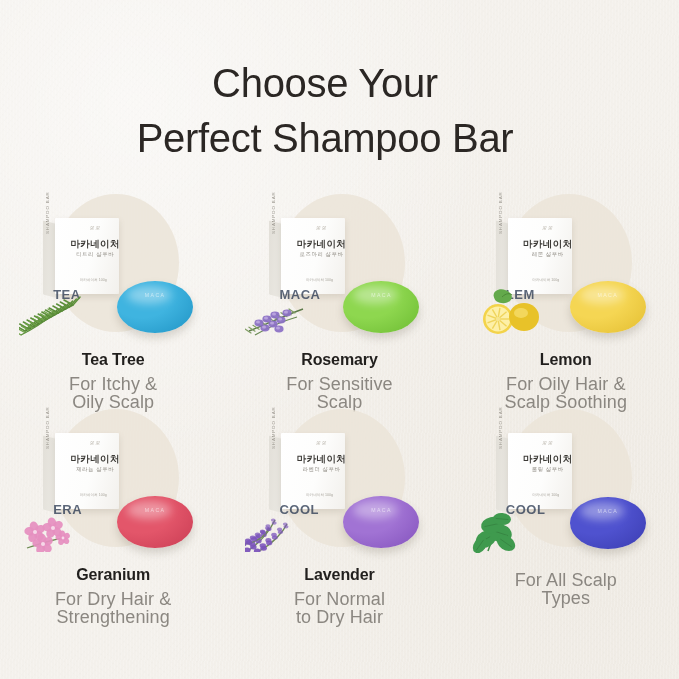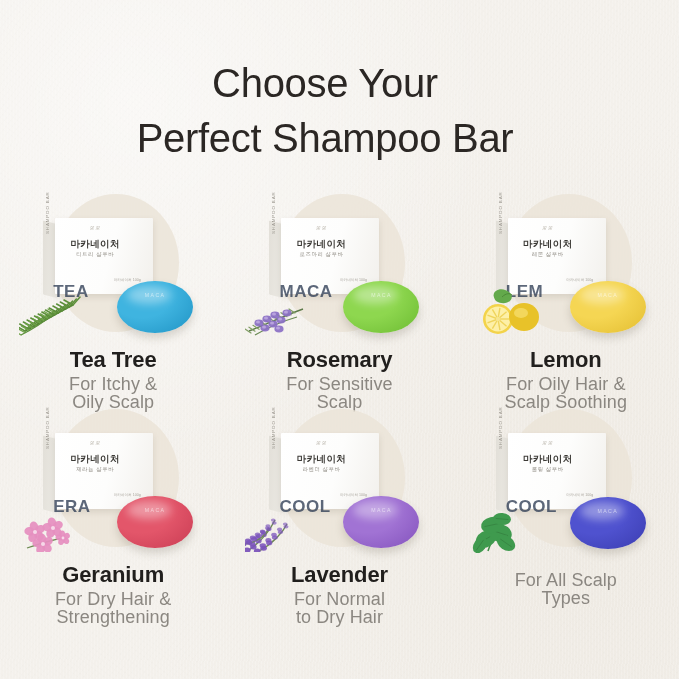--- a/index.html
+++ b/index.html
@@ -93,21 +93,21 @@
     position: absolute;
     left: 30px;
     top: 18px;
     width: 92px;
     height: 78px;
   }
   .box-face {
     position: absolute;
     left: 12px;
     top: 0;
-    width: 98px;
+    width: 64px;
     height: 76px;
     background: linear-gradient(105deg, #ffffff 0%, #fdfdfc 55%, #f2f0ec 100%);
     box-shadow: 0 3px 6px rgba(120,110,95,0.18);
     border-radius: 1px;
   }
   .box-side {
     position: absolute;
     left: 0;
     top: 6px;
     width: 14px;
@@ -168,21 +168,21 @@
     width: 34px;
     text-align: center;
     font-size: 3.6px;
     line-height: 5px;
     color: #a9a59d;
   }
   .box-bigword {
     position: absolute;
     left: 10px;
     bottom: -6px;
-    font-size: 17px;
+    font-size: 13px;
     font-weight: 700;
     letter-spacing: 0.5px;
     color: #2f3d55;
     opacity: 0.78;
   }
 
   
   .bar {
     position: absolute;
     right: 20px;
@@ -226,21 +226,21 @@
     pointer-events: none;
   }
 
   
   .caption {
     margin-top: 9px;
     text-align: center;
     width: 200px;
   }
   .cap-title {
-    font-size: 22px;
+    font-size: 16px;
     font-weight: 700;
     color: #211f1d;
     letter-spacing: -0.1px;
     line-height: 20px;
   }
   .cap-sub {
     margin-top: 5px;
     font-size: 18px;
     font-weight: 300;
     color: #8b8781;

